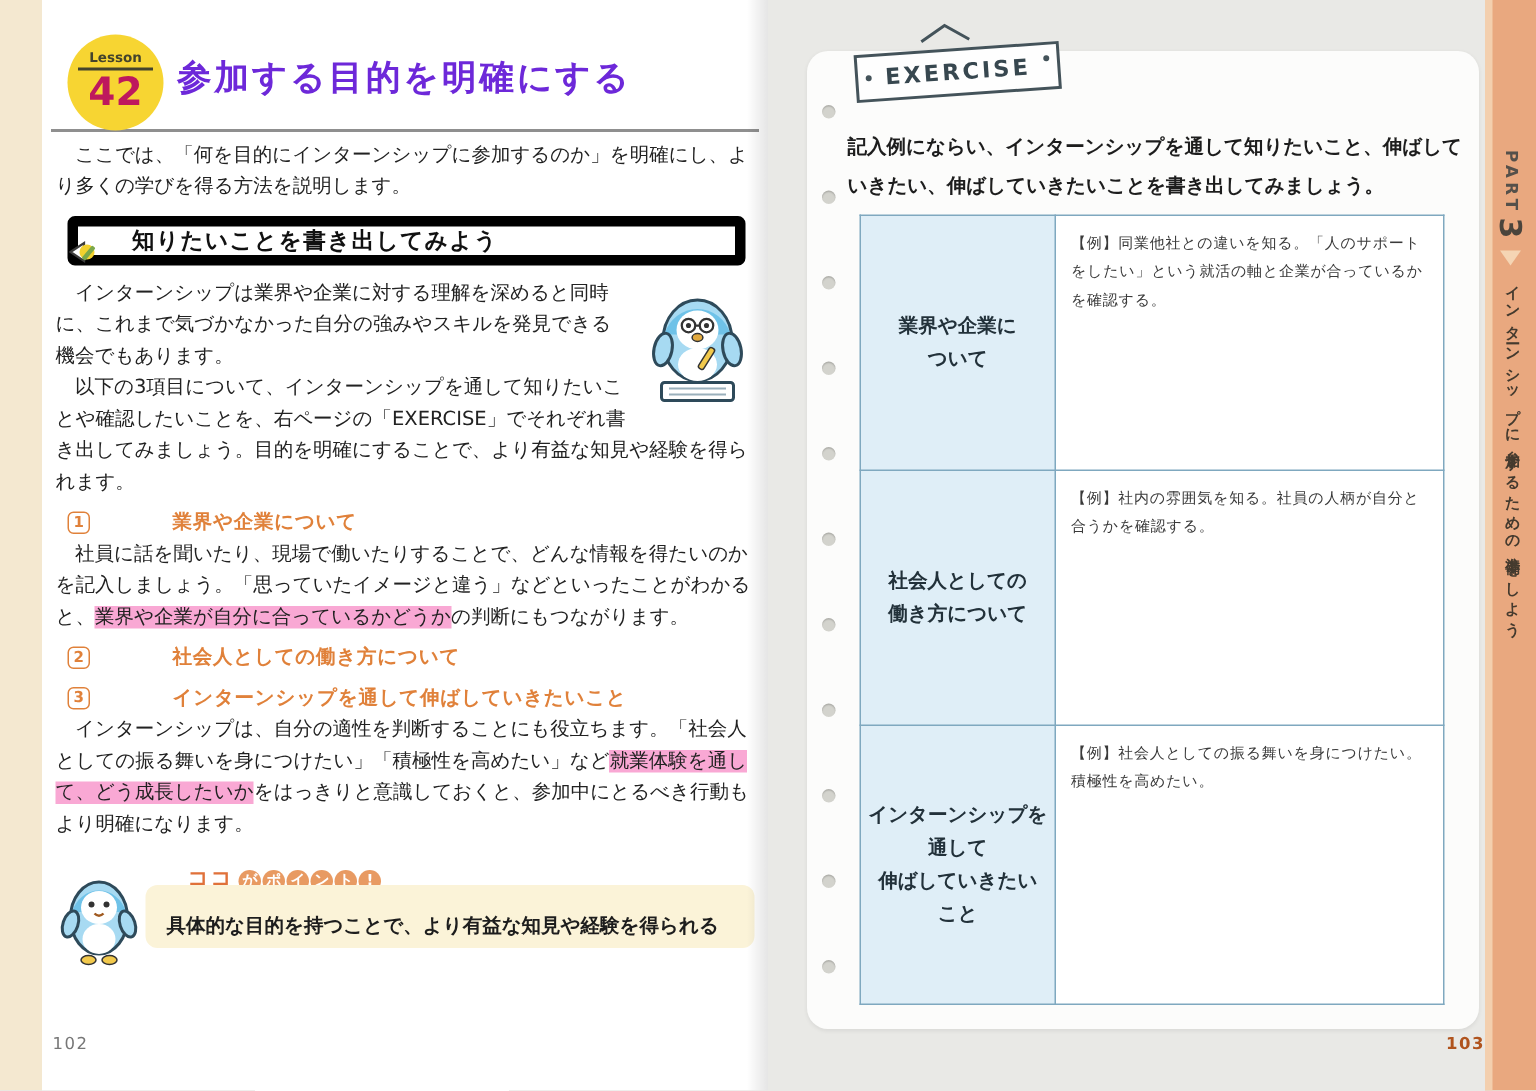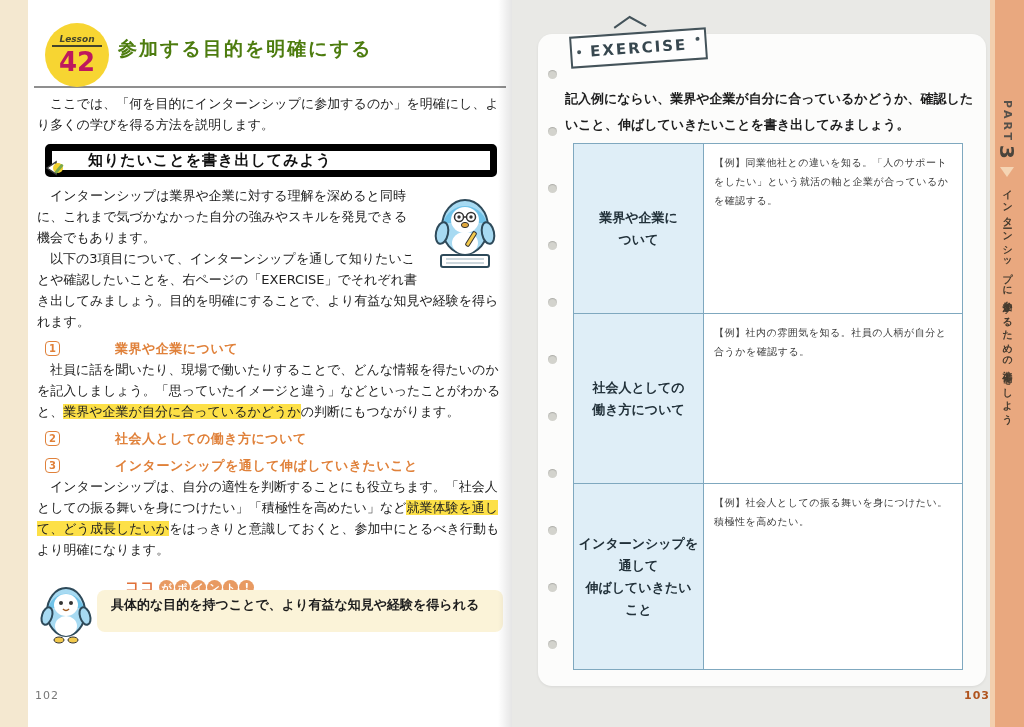--- a/index.html
+++ b/index.html
@@ -15,47 +15,47 @@
   .left-page  { position:absolute; left:28px; top:0; width:484px; height:727px; background:#ffffff; }
   .gutter     { position:absolute; left:498px; top:0; width:14px; height:727px;
                 background:linear-gradient(to right, rgba(0,0,0,0), rgba(0,0,0,0.10)); }
   .right-page { position:absolute; left:512px; top:0; width:478px; height:727px; background:#e9e9e6; }
   .right-strip{ position:absolute; left:990px; top:0; width:34px; height:727px; background:#e9a87f;
                 box-shadow:inset 5px 0 0 #f3cfae; }
 
   
   .lesson-badge { position:absolute; left:17px; top:23px; width:64px; height:64px; border-radius:50%;
                   background:#f7d532; display:flex; flex-direction:column; align-items:center; justify-content:center; z-index:2; }
-  .lesson-label { font-size:9px; font-weight:bold; font-style:italic; color:#44442c;
+  .lesson-label { font-size:9px; font-weight:bold; color:#44442c;
                   border-bottom:2px solid #44442c; padding:0 7px 1px; }
   .lesson-number{ font-size:26px; font-weight:bold; color:#be185d; line-height:1.05; margin-top:2px; }
-  .page-title   { position:absolute; left:90px; top:36px; font-size:19px; font-weight:bold; color:#4d7c0f; letter-spacing:2px; }
+  .page-title   { position:absolute; left:90px; top:36px; font-size:23px; font-weight:bold; color:#6d28d9; letter-spacing:2px; }
   .title-rule   { position:absolute; left:6px; top:86px; width:472px; border-top:2px solid #8f8f8f; }
 
   .left-content { position:absolute; left:9px; top:93px; width:466px; font-size:13px; line-height:21px; }
   .left-content p { text-indent:1em; }
 
   .section-box  { position:relative; margin:9px 0 8px 8px; width:452px; height:33px; border:7px solid #000000;
                   border-radius:5px; background:#fff; display:flex; align-items:center; padding-left:36px; }
   .section-box .pencil-wrap { position:absolute; left:-6px; top:7px; width:26px; height:20px; }
   .section-title{ font-size:15px; font-weight:bold; letter-spacing:1px; color:#111; }
 
   .penguin-writing { float:right; width:76px; height:80px; margin:6px 0 2px 8px; }
 
   .item { margin-top:6px; }
   .item-head { display:flex; align-items:center; gap:8px; height:21px; margin-left:8px; }
   .num-box { width:15px; height:15px; border:1.5px solid #e0813a; border-radius:4px; color:#e0813a;
              font-size:10px; font-weight:bold; display:flex; align-items:center; justify-content:center; }
   .item-title { color:#e0813a; font-size:13px; font-weight:bold; letter-spacing:0.5px;margin-left:47px; }
-  .hl { background:#fde047; }
+  .hl { background:#f9a8d4; }
 
   .point-row { position:relative; margin-top:14px; height:76px; }
   .penguin-point { position:absolute; left:2px; bottom:4px; width:54px; height:68px; }
   .point-box { position:absolute; left:60px; top:16px; width:406px; min-height:42px; background:#fbf3d8;
-               border-radius:8px; display:flex; align-items:flex-start; padding:4px 14px; }
+               border-radius:8px; display:flex; align-items:flex-end; padding:4px 14px; }
   .point-text { font-size:13px; font-weight:bold; color:#1d1d1d; text-indent:0; }
   .point-badge { position:absolute; left:88px; top:2px; display:flex; align-items:center; gap:1px;text-align:right; }
   .badge-prefix { color:#e0713a; font-size:14px; font-weight:bold; letter-spacing:1px; margin-right:2px; }
   .bead { display:inline-flex; width:15px; height:15px; border-radius:50%; background:#e89a62; color:#fff;
           font-size:10px; font-weight:bold; align-items:center; justify-content:center; margin:0 0.5px; }
 
   .page-num-left  { position:absolute; left:7px; top:689px; font-size:11px; color:#777; letter-spacing:1px; }
   .page-num-right { position:absolute; left:452px; top:689px; font-size:11px; font-weight:bold; color:#b0541e; letter-spacing:1px; }
 
   
@@ -216,21 +216,21 @@
       <i></i>
   </div>
 
   <span class="sign-roof">
     <svg width="36" height="14" viewBox="0 0 36 14">
       <polyline points="2,12 18,2 34,12" fill="none" stroke="#44535a" stroke-width="2"></polyline>
     </svg>
   </span>
   <div class="exercise-sign">EXERCISE</div>
 
-  <div class="instruction">記入例にならい、業界や企業が自分に合っているかどうか、確認したいこと、伸ばしていきたいことを書き出してみましょう。</div>
+  <div class="instruction">記入例にならい、インターンシップを通して知りたいこと、伸ばしていきたい、伸ばしていきたいことを書き出してみましょう。</div>
 
   <table class="exercise-table">
     <tbody>
         <tr class="r1">
       <td class="row-label">業界や企業に
 ついて</td>
       <td class="row-example">【例】同業他社との違いを知る。「人のサポートをしたい」という就活の軸と企業が合っているかを確認する。</td>
     </tr>
     <tr class="r2">
       <td class="row-label">社会人としての

